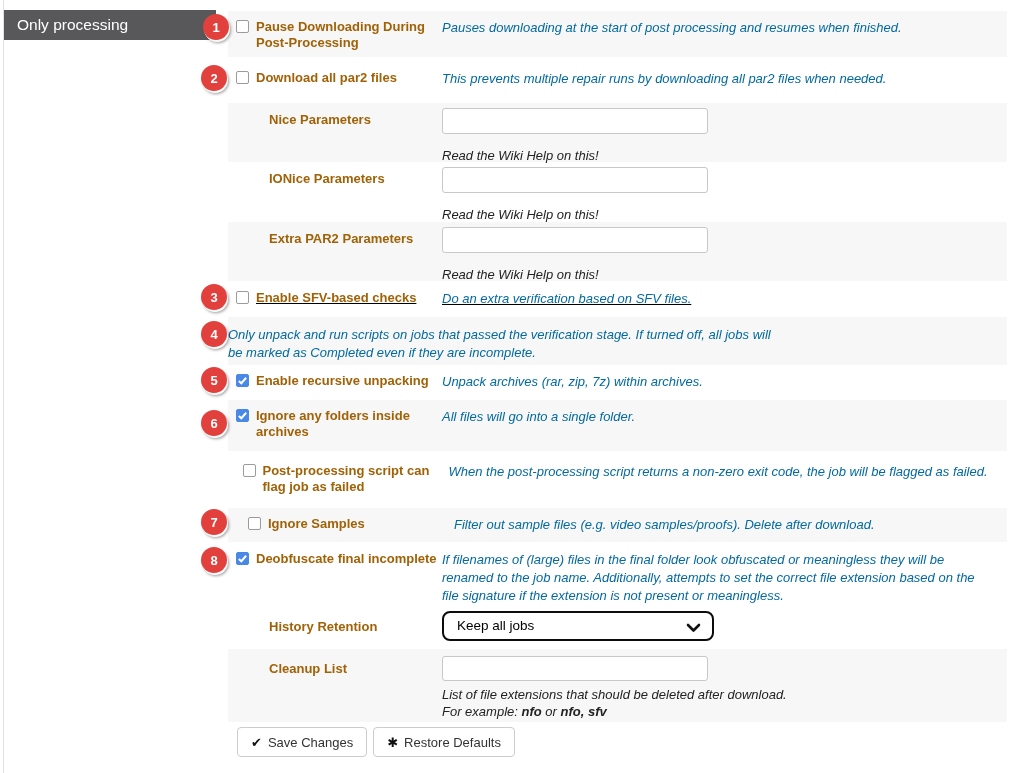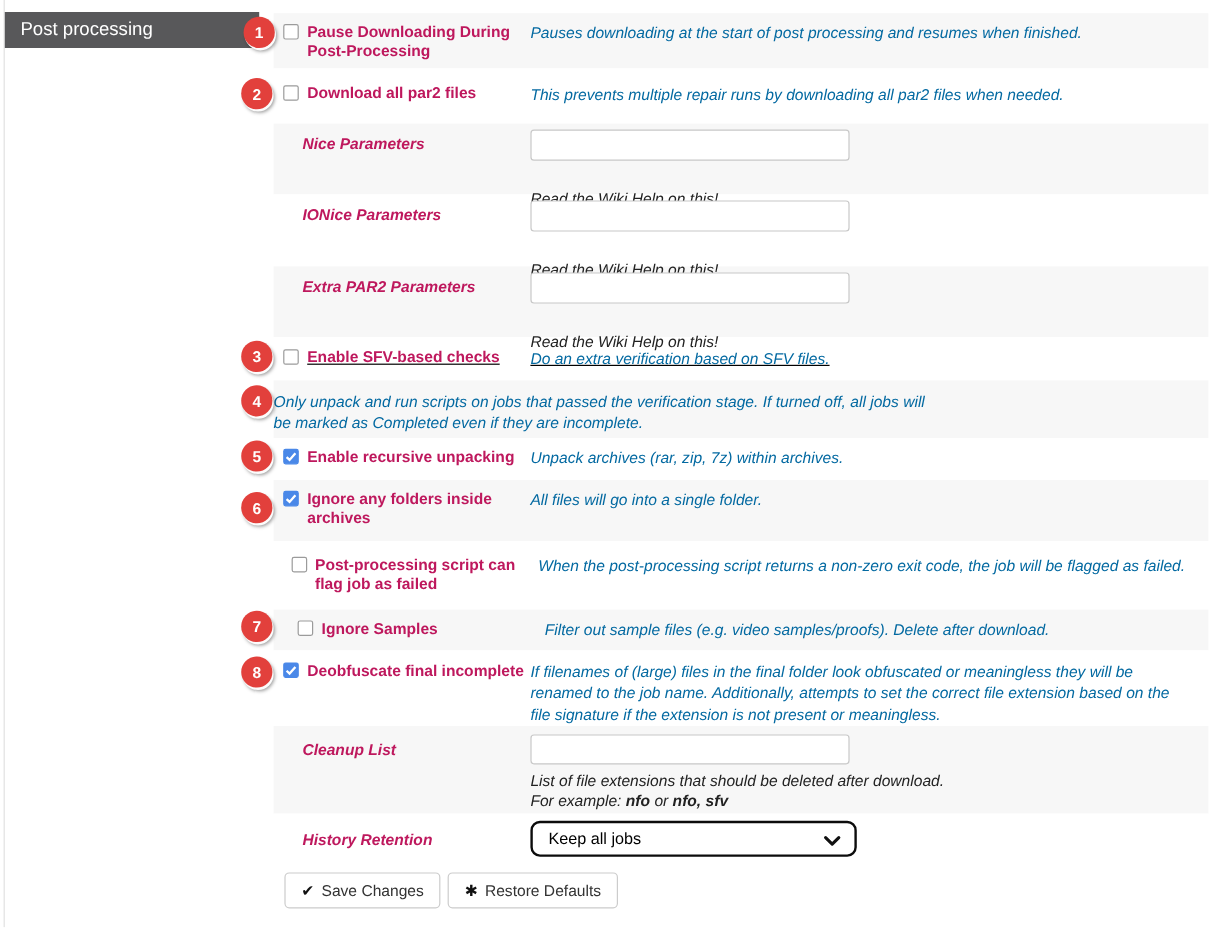--- a/index.html
+++ b/index.html
@@ -17,23 +17,23 @@
 
   .rows { position:absolute; left:228px; top:11px; width:779px; }
   .row { display:flex; width:100%; }
   .row.alt { background:#f7f7f7; }
   .row.white { background:#fff; }
 
   .col-label { width:214px; flex-shrink:0; display:flex; align-items:flex-start; padding-left:8px; }
   .col-desc { flex:1; max-width:552px; font-size:13px; font-style:italic; color:#0369a1; line-height:18px; }
   .col-field { flex:1; }
 
-  .lbl { font-size:13px; font-weight:bold; color:#be185d; line-height:15.5px; max-width:186px; }
+  .lbl { font-size:13px; font-weight:bold; color:#a16207; line-height:15.5px; max-width:186px; }
   .cb-gap { margin-left:7px; }
-  .plain-lbl { margin-left:16px;font-style:italic; }
+  .plain-lbl { margin-left:33px; }
 
   
   .cb {
     width:13px; height:13px; flex-shrink:0; margin-top:1px;
     border:1px solid #9b9b9b; border-radius:2px; background:#fff;
     display:inline-flex; align-items:center; justify-content:center;
   }
   .cb.checked { background:#4a88e8; border-color:#4a88e8; }
   .cb svg { display:none; }
   .cb.checked svg { display:block; }
@@ -55,21 +55,21 @@
   .r14 { height:44px; padding-top:6px; }
   .r3 .col-label, .r4 .col-label, .r5 .col-label { padding-top:4px; }
   .r13 .col-label { padding-top:5px; }
   .r14 .col-label { padding-top:8px; }
 
   .txt-input {
     width:266px; height:26px; border:1px solid #c8c8c8; border-radius:3px;
     background:#fff; font-family:"Liberation Sans", sans-serif; font-size:13px; padding:0 6px;
   }
   .r13 .txt-input { height:25px; }
-  .wiki-help { font-size:13px; font-style:italic; color:#222; margin-top:24px; line-height:16px; }
+  .wiki-help { font-size:13px; font-style:italic; color:#222; margin-top:14px; line-height:16px; }
   .cleanup-help { font-size:13px; font-style:italic; color:#222; margin-top:5px; line-height:17px; }
   .cleanup-help b { font-weight:bold; }
 
   
   .select-box {
     position:relative; width:272px; height:30px; border:2px solid #0c0c0c; border-radius:8px;
     background:#fff; font-size:13.5px; color:#000; line-height:26px; padding-left:13px;
     cursor:default; user-select:none;
   }
   .select-box .chev { position:absolute; right:11px; top:10px; }
@@ -99,21 +99,21 @@
     display:inline-flex; align-items:center; gap:6px; padding:0 13px; cursor:pointer;
   }
   .btn .ico { font-style:normal; font-size:13px; color:#111; }
 </style>
 </head>
 <body>
 
 <div class="page">
   <div class="left-rule"></div>
 
-  <div class="header-bar">Post processing</div>
+  <div class="header-bar">Only processing</div>
 
   <div class="badge b1">1</div>
   <div class="badge b2">2</div>
   <div class="badge b3">3</div>
   <div class="badge b4">4</div>
   <div class="badge b5">5</div>
   <div class="badge b6">6</div>
   <div class="badge b7">7</div>
   <div class="badge b8">8</div>
 
@@ -232,43 +232,43 @@
         <span class="cb checked">
           <svg viewBox="0 0 12 12" width="11" height="11">
               <path d="M2 6.5 L4.7 9 L10 3" stroke="#fff" stroke-width="2.1" fill="none"></path>
             </svg>
         </span>
         <span class="lbl cb-gap">Deobfuscate final incomplete</span>
       </div>
       <div class="col-desc">If filenames of (large) files in the final folder look obfuscated or meaningless they will be renamed to the job name. Additionally, attempts to set the correct file extension based on the file signature if the extension is not present or meaningless.</div>
     </div>
 
-    <div class="row alt r13">
-      <div class="col-label">
-        <span class="lbl plain-lbl">Cleanup List</span>
-      </div>
-      <div class="col-field">
-        <input class="txt-input" type="text" value="" style="">
-        <div class="cleanup-help">
-          <span>List of file extensions that should be deleted after download.</span><br>
-          <span>For example: </span><b>nfo</b><span> or </span><b>nfo, sfv</b>
-        </div>
-      </div>
-    </div>
-
     <div class="row white r14">
       <div class="col-label">
         <span class="lbl plain-lbl">History Retention</span>
       </div>
       <div class="col-field">
         <div class="select-box">
           <span>Keep all jobs</span>
           <svg class="chev" width="15" height="10">
             <path d="M2 2 L7.5 7.5 L13 2" stroke="#111" stroke-width="2.6" fill="none" stroke-linecap="round" stroke-linejoin="round"></path>
           </svg>
+        </div>
+      </div>
+    </div>
+
+    <div class="row alt r13">
+      <div class="col-label">
+        <span class="lbl plain-lbl">Cleanup List</span>
+      </div>
+      <div class="col-field">
+        <input class="txt-input" type="text" value="" style="">
+        <div class="cleanup-help">
+          <span>List of file extensions that should be deleted after download.</span><br>
+          <span>For example: </span><b>nfo</b><span> or </span><b>nfo, sfv</b>
         </div>
       </div>
     </div>
 
   </div>
 
   <div class="buttons">
     <button class="btn">
       <span class="ico">✔</span>
       <span>Save Changes</span>

